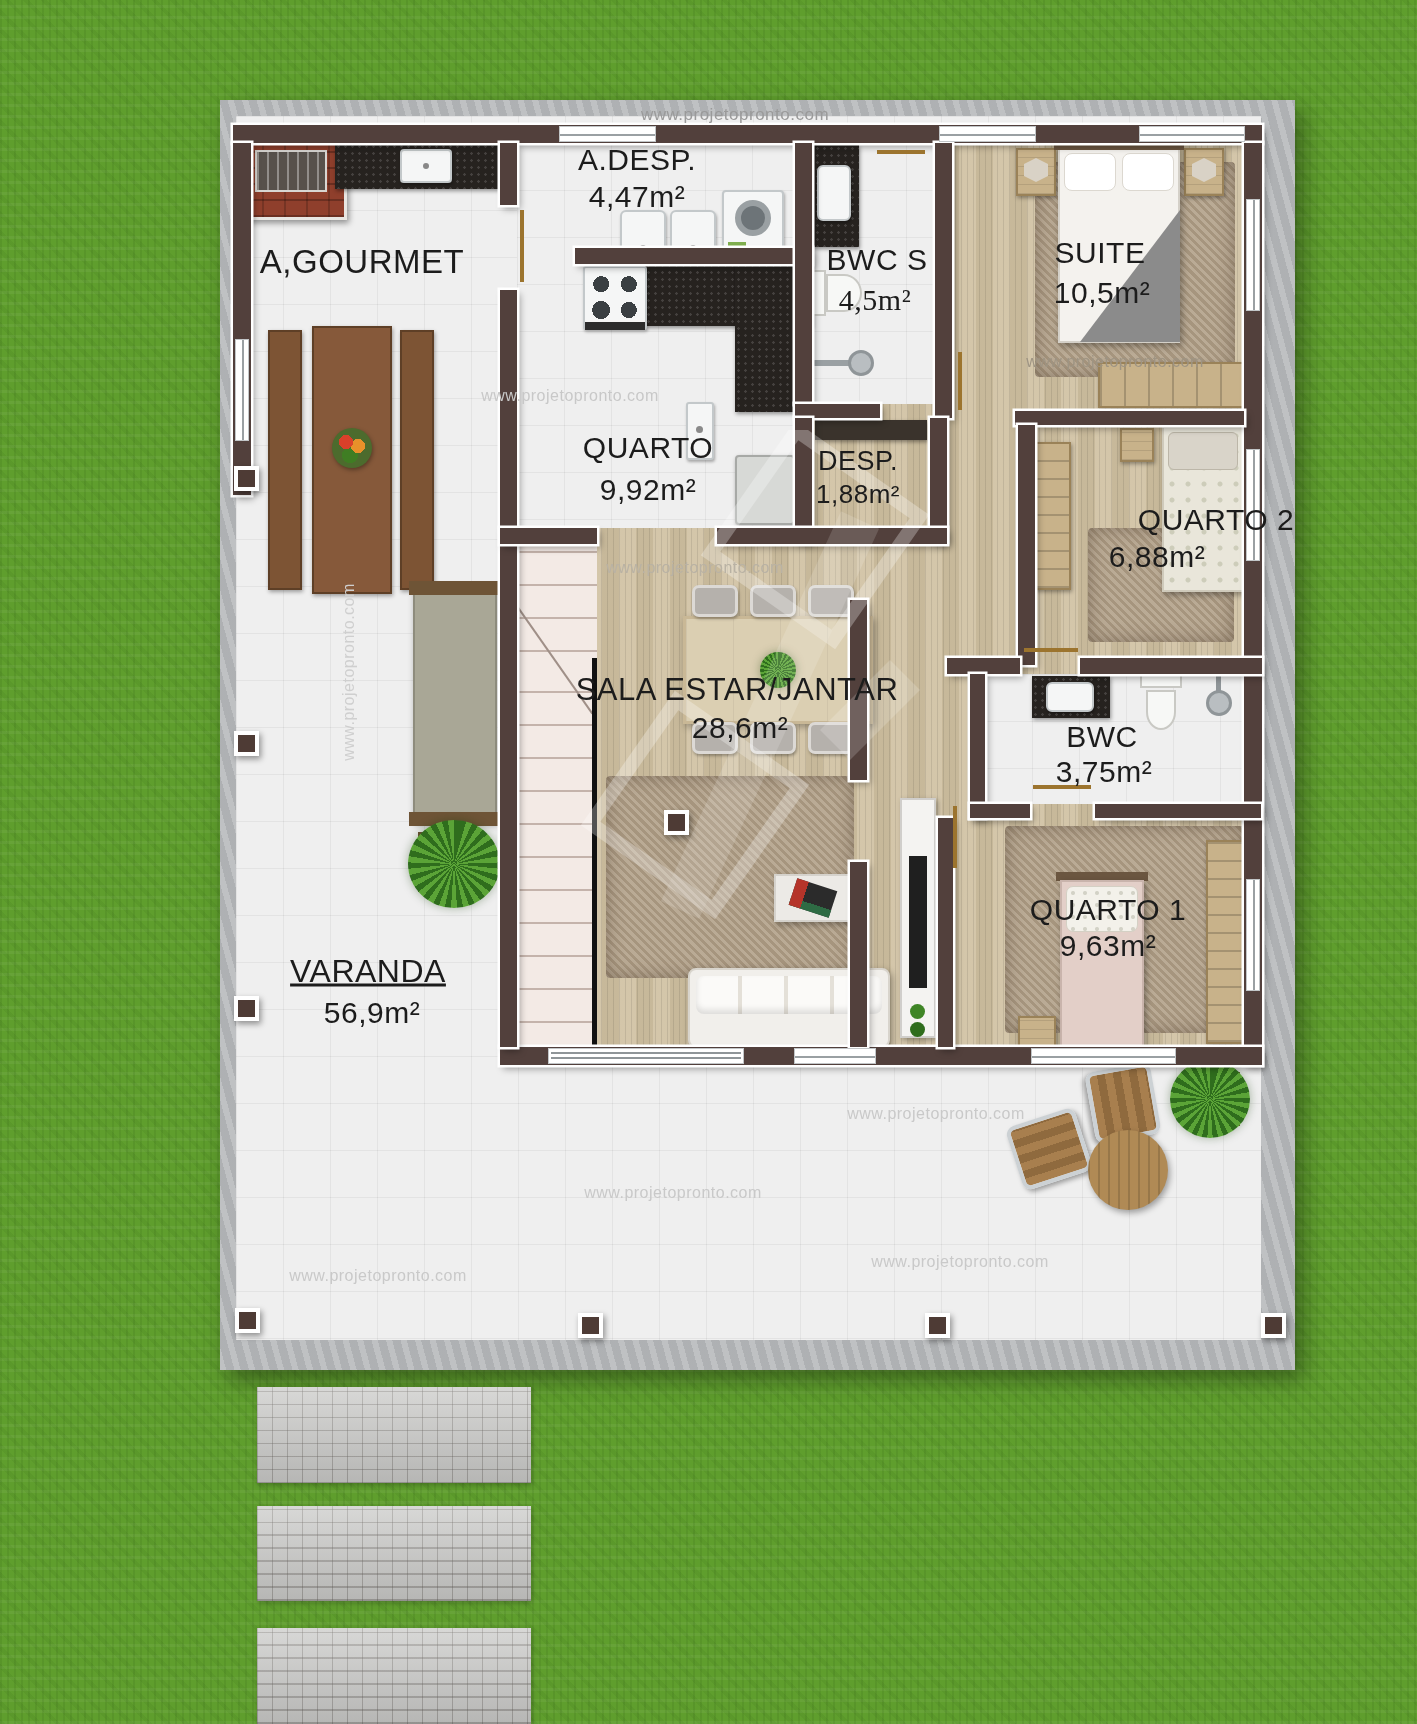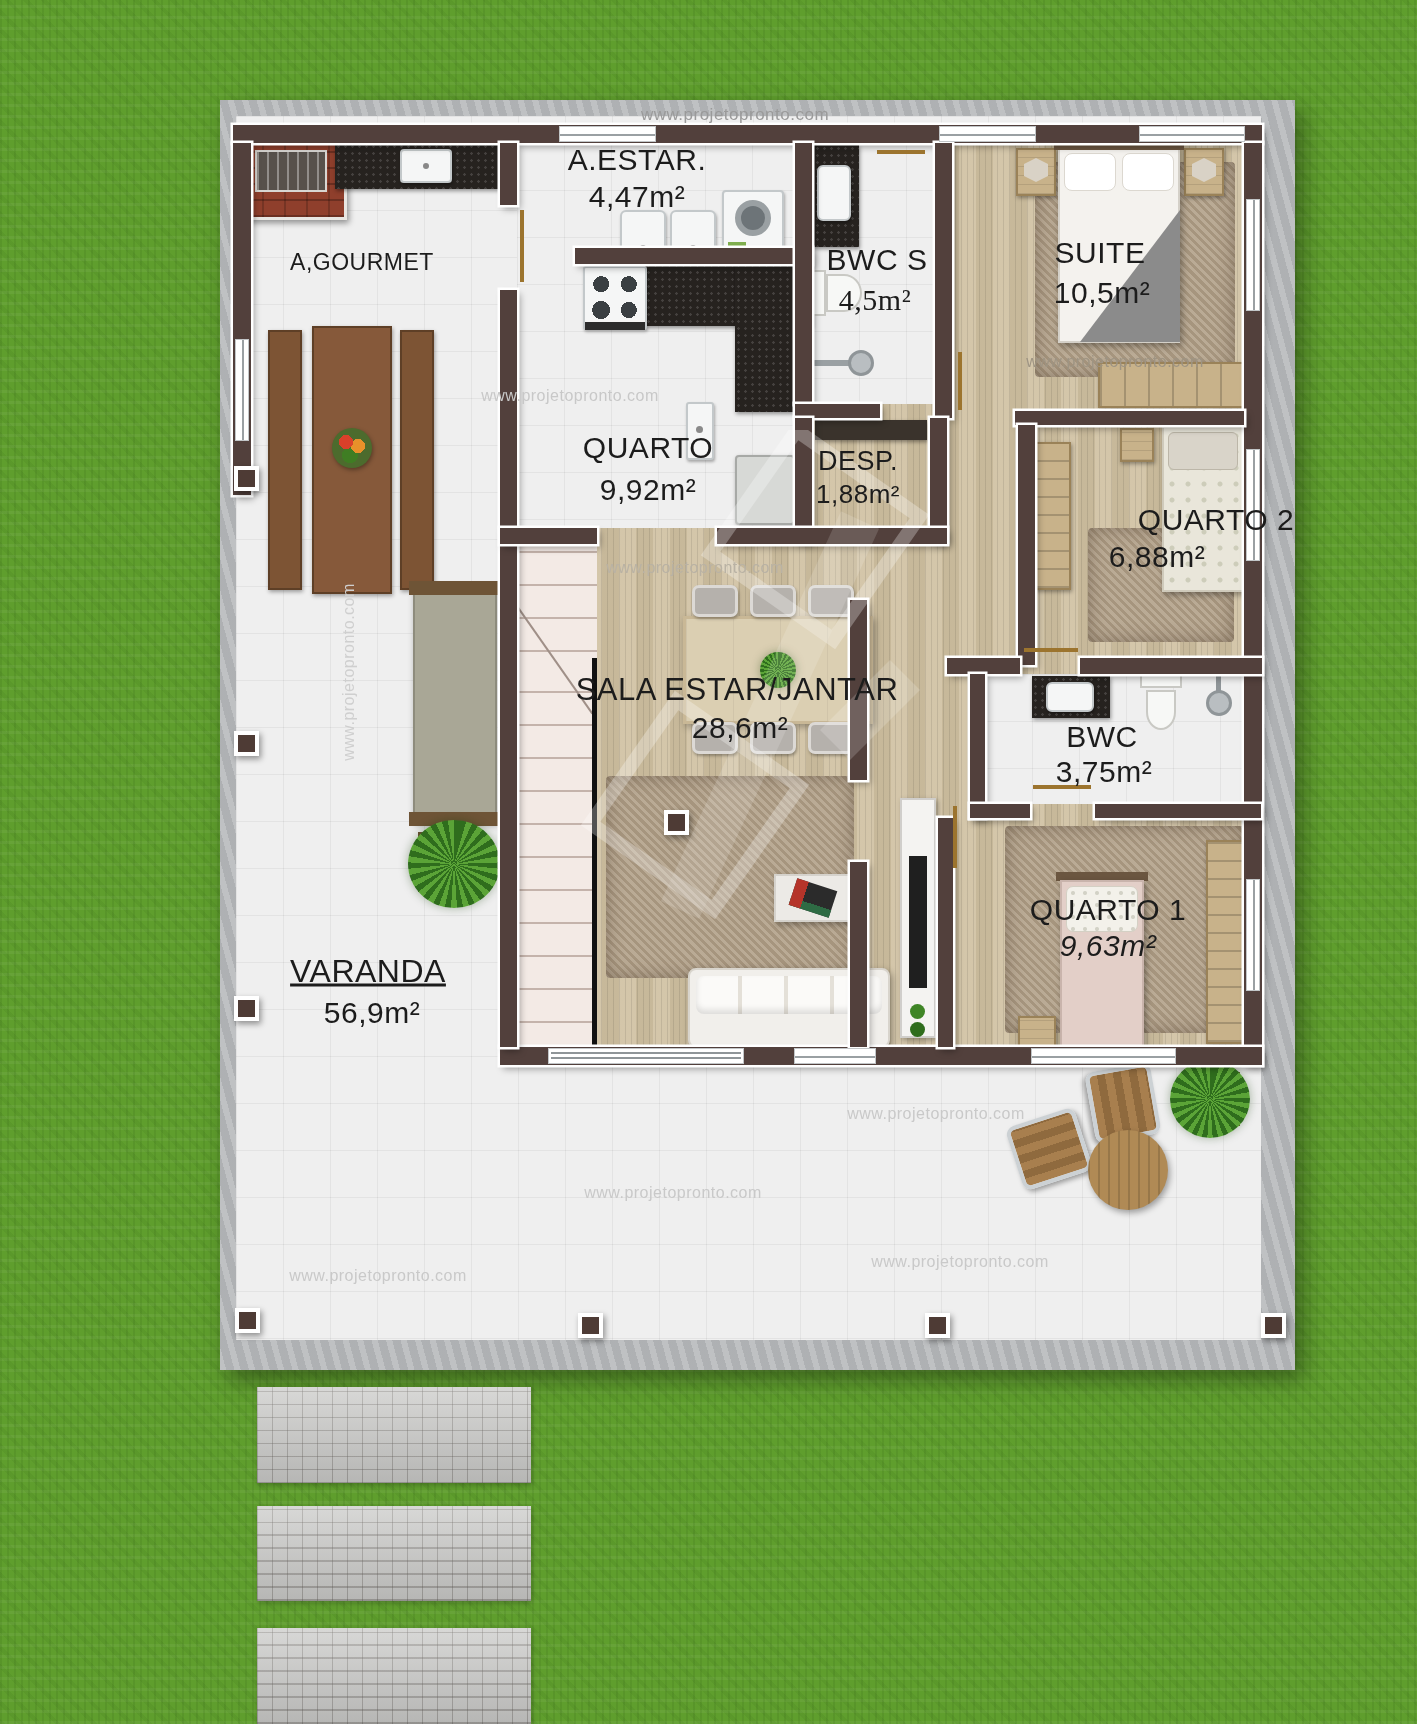--- a/index.html
+++ b/index.html
@@ -239,39 +239,39 @@
 
   <svg class="abs" style="left:560px;top:430px;opacity:.5;" width="400" height="580" viewBox="0 0 400 580">
     <g stroke="rgba(255,255,255,.55)" fill="none" stroke-width="14">
       <rect x="180" y="30" width="150" height="150" transform="rotate(35 255 105)"></rect>
       <rect x="60" y="300" width="150" height="150" transform="rotate(35 135 375)"></rect>
       <path d="M300 90 L120 480" stroke="rgba(255,255,255,.28)" stroke-width="42"></path>
       <path d="M260 300 L330 230 L360 260 L290 330 Z" fill="rgba(255,255,255,.35)" stroke="none"></path>
     </g>
   </svg>
 
-  <div class="rlabel" style="left:362px;top:262px;font-size:23px;text-align:right;">A,GOURMET</div>
-  <div class="rlabel" style="left:637px;top:160px;">A.ESTAR.</div>
+  <div class="rlabel" style="left:362px;top:262px;font-size:33px;text-align:right;">A,GOURMET</div>
+  <div class="rlabel" style="left:637px;top:160px;">A.DESP.</div>
   <div class="rarea" style="left:637px;top:197px;">4,47m²</div>
   <div class="rlabel" style="left:648px;top:448px;">QUARTO</div>
   <div class="rarea" style="left:648px;top:490px;">9,92m²</div>
   <div class="rlabel" style="left:877px;top:260px;">BWC S</div>
   <div class="rarea" style="left:875px;top:300px;font-family:Liberation Serif, serif;">4,5m²</div>
   <div class="rlabel" style="left:1100px;top:253px;">SUITE</div>
   <div class="rarea" style="left:1102px;top:293px;">10,5m²</div>
   <div class="rlabel" style="left:858px;top:461px;font-size:27px;">DESP.</div>
   <div class="rarea" style="left:858px;top:494px;font-size:26px;">1,88m²</div>
   <div class="rlabel" style="left:1216px;top:520px;">QUARTO 2</div>
   <div class="rarea" style="left:1157px;top:557px;">6,88m²</div>
   <div class="rlabel" style="left:737px;top:690px;font-size:31px;">SALA ESTAR/JANTAR</div>
   <div class="rarea" style="left:740px;top:728px;">28,6m²</div>
   <div class="rlabel" style="left:1102px;top:737px;">BWC</div>
   <div class="rarea" style="left:1104px;top:772px;">3,75m²</div>
   <div class="rlabel" style="left:1108px;top:910px;">QUARTO 1</div>
-  <div class="rarea" style="left:1108px;top:946px;font-style:italic;">9,63m²</div>
+  <div class="rarea" style="left:1108px;top:946px;">9,63m²</div>
   <div class="rlabel" style="left:368px;top:971px;font-size:32px;text-decoration:underline;">VARANDA</div>
   <div class="rarea" style="left:372px;top:1013px;">56,9m²</div>
 
   <div class="wm" style="left:735px;top:115px;color:#9a9a9a;font-size:17px;">www.projetopronto.com</div>
   <div class="wm" style="left:570px;top:396px;color:#c8c8c8;">www.projetopronto.com</div>
   <div class="wm" style="left:1115px;top:362px;color:#9e9483;">www.projetopronto.com</div>
   <div class="wm" style="left:695px;top:568px;color:#b9b2a4;">www.projetopronto.com</div>
   <div class="wm wmv" style="left:349px;top:672px;color:#cfcfcf;">www.projetopronto.com</div>
   <div class="wm" style="left:936px;top:1114px;color:#c9c9c9;">www.projetopronto.com</div>
   <div class="wm" style="left:673px;top:1193px;color:#c9c9c9;">www.projetopronto.com</div>

